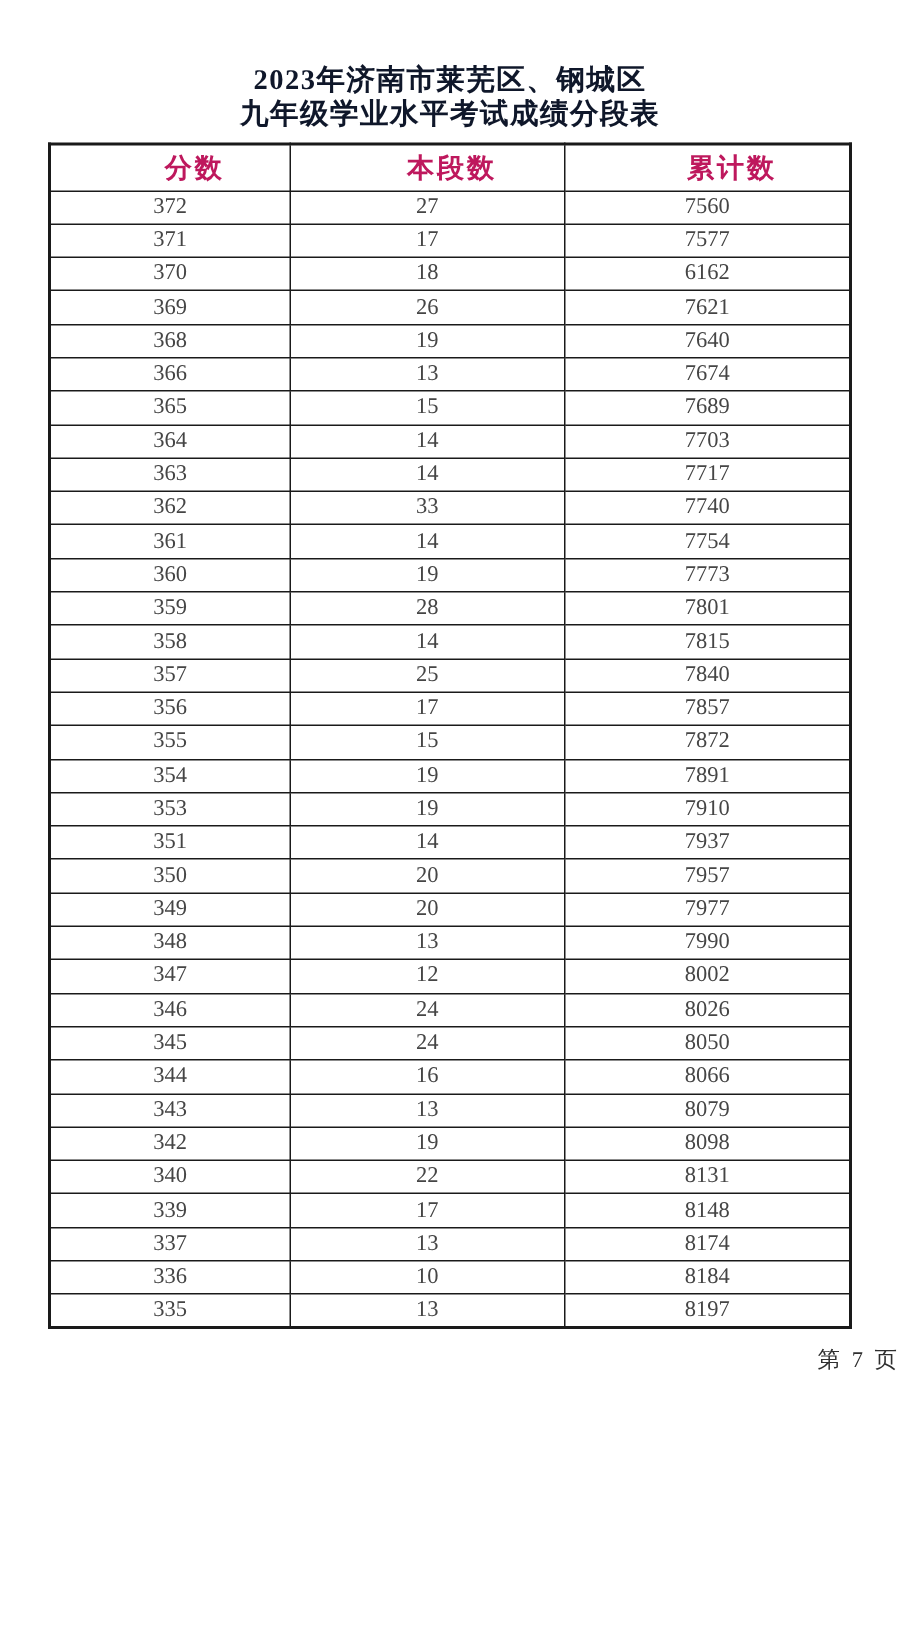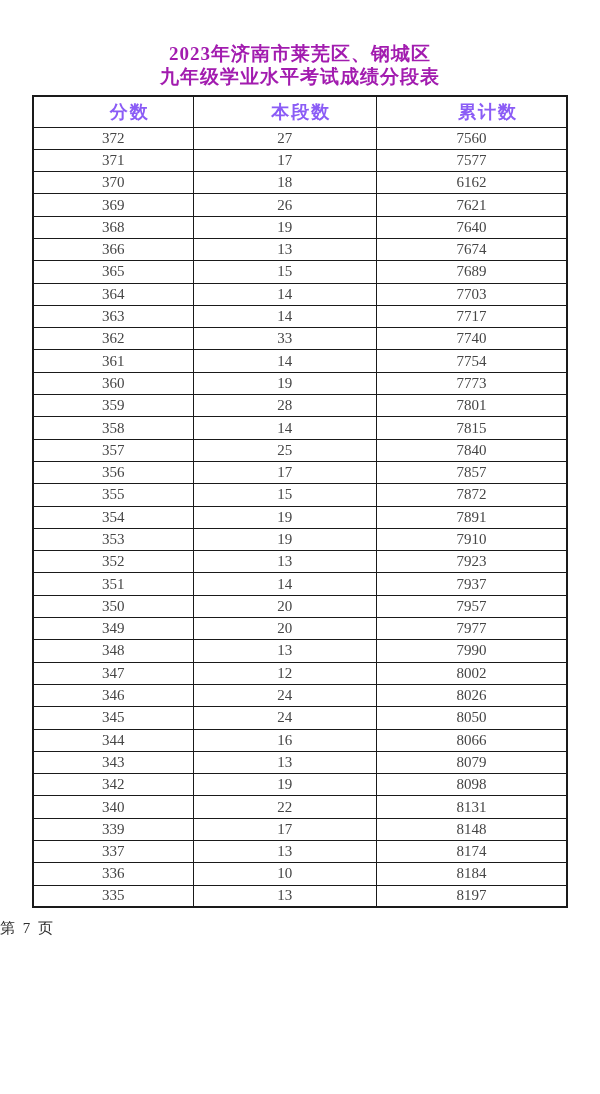--- a/index.html
+++ b/index.html
@@ -16,56 +16,56 @@
     overflow: hidden;
   }
   .title-block {
     margin-top: 42px;
     text-align: center;
   }
   .title-line {
     font-size: 19px;
     line-height: 23px;
     font-weight: bold;
-    color: #a21caf;
+    color: #0f172a;
     letter-spacing: 1px;
   }
   table.score-table {
     border-collapse: collapse;
     table-layout: fixed;
     width: 536px;
     margin: 7px auto 0 auto;
     border: 2.2px solid #1a1a1a;
   }
   table.score-table col.c1 { width: 30%; }
   table.score-table col.c2 { width: 34.3%; }
   table.score-table col.c3 { width: 35.7%; }
   table.score-table th {
     border: 1.6px solid #1a1a1a;
     height: 31px;
     font-size: 18px;
     font-weight: bold;
-    color: #8b5cf6;
+    color: #be185d;
     text-align: center;
     vertical-align: middle;
     letter-spacing: 2px;
     padding-left: 33px;
   }
   table.score-table td {
     border: 1.6px solid #1a1a1a;
     height: 22.3px;
     font-size: 15px;
     font-weight: normal;
     color: #454545;
     text-align: center;
     vertical-align: middle;
   }
   .footer {
     margin-top: 11px;
-    text-align: left;
+    text-align: right;
     font-size: 15px;
     color: #2f2f2f;
     letter-spacing: 2px;
   }
 </style>
 </head>
 <body>
 
 <div class="page">
 
@@ -196,25 +196,20 @@
     <td>19</td>
     <td>7891</td>
   </tr>
 
   <tr>
     <td>353</td>
     <td>19</td>
     <td>7910</td>
   </tr>
 
-  <tr>
-    <td>352</td>
-    <td>13</td>
-    <td>7923</td>
-  </tr>
 
   <tr>
     <td>351</td>
     <td>14</td>
     <td>7937</td>
   </tr>
 
   <tr>
     <td>350</td>
     <td>20</td>

